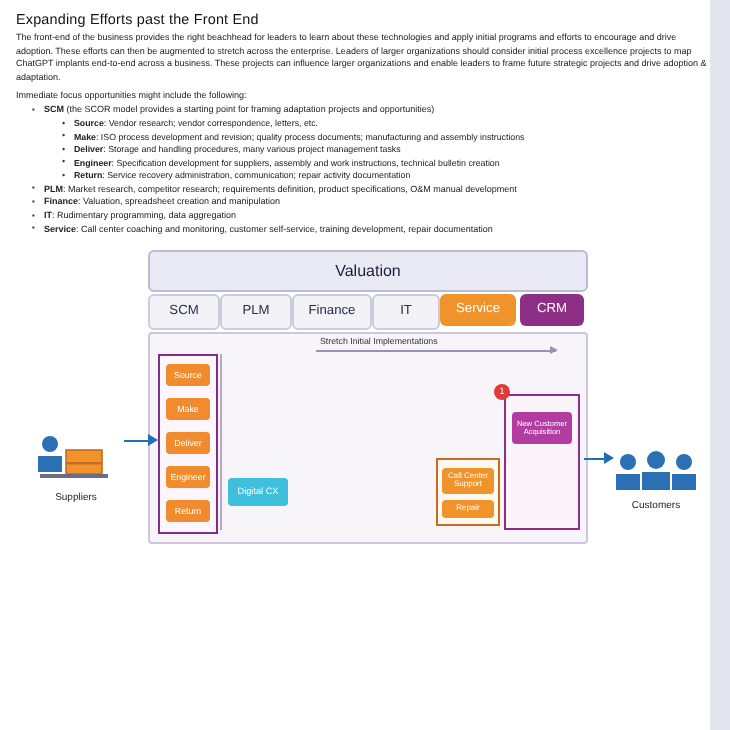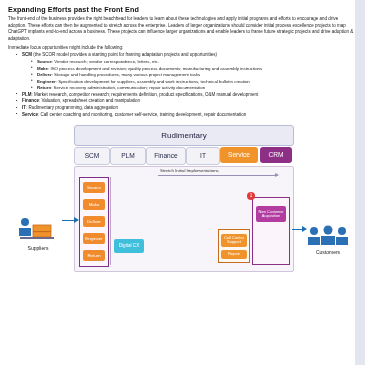--- a/index.html
+++ b/index.html
@@ -10,21 +10,21 @@
     color:#1a1a1a;
     overflow:hidden;
     position:relative;
   }
   .page{
     position:absolute;inset:0;
     padding:5px 8px 0 8px;
     box-sizing:border-box;
   }
   .title{
-    font-size:7.2px;font-weight:bold;color:#111;
+    font-size:7.2px;font-weight:normal;color:#111;
     margin:0 0 2px 0;letter-spacing:0.1px;
   }
   .para{
     font-size:4.5px;line-height:1.45;color:#222;
     margin:0 0 3px 0;text-align:left;
   }
   .lead{
     font-size:4.5px;line-height:1.4;color:#222;margin:0 0 1px 0;
   }
   ul.l1{margin:0 0 0 8px;padding:0;list-style:none;}
@@ -150,21 +150,21 @@
     </li>
 
     <li><span class="b">PLM</span><span>:  Market research, competitor research; requirements definition, product specifications, O&amp;M manual development</span></li>
     <li><span class="b">Finance</span><span>:  Valuation, spreadsheet creation and manipulation</span></li>
     <li><span class="b">IT</span><span>:  Rudimentary programming, data aggregation</span></li>
     <li><span class="b">Service</span><span>:  Call center coaching and monitoring, customer self-service, training development, repair documentation</span></li>
   </ul>
 
   <div class="diagram">
 
-    <div class="mgmt">Rudimentary</div>
+    <div class="mgmt">Valuation</div>
 
     <div class="pillrow">
       <div class="pill plain" style="left:0px;width:34px;">SCM</div>
       <div class="pill plain" style="left:36px;width:34px;">PLM</div>
       <div class="pill plain" style="left:72px;width:38px;">Finance</div>
       <div class="pill plain" style="left:112px;width:32px;">IT</div>
       <div class="pill" style="left:146px;width:38px;background:#f0932b;">Service</div>
       <div class="pill" style="left:186px;width:32px;background:#8e2f86;">CRM</div>
     </div>
 

